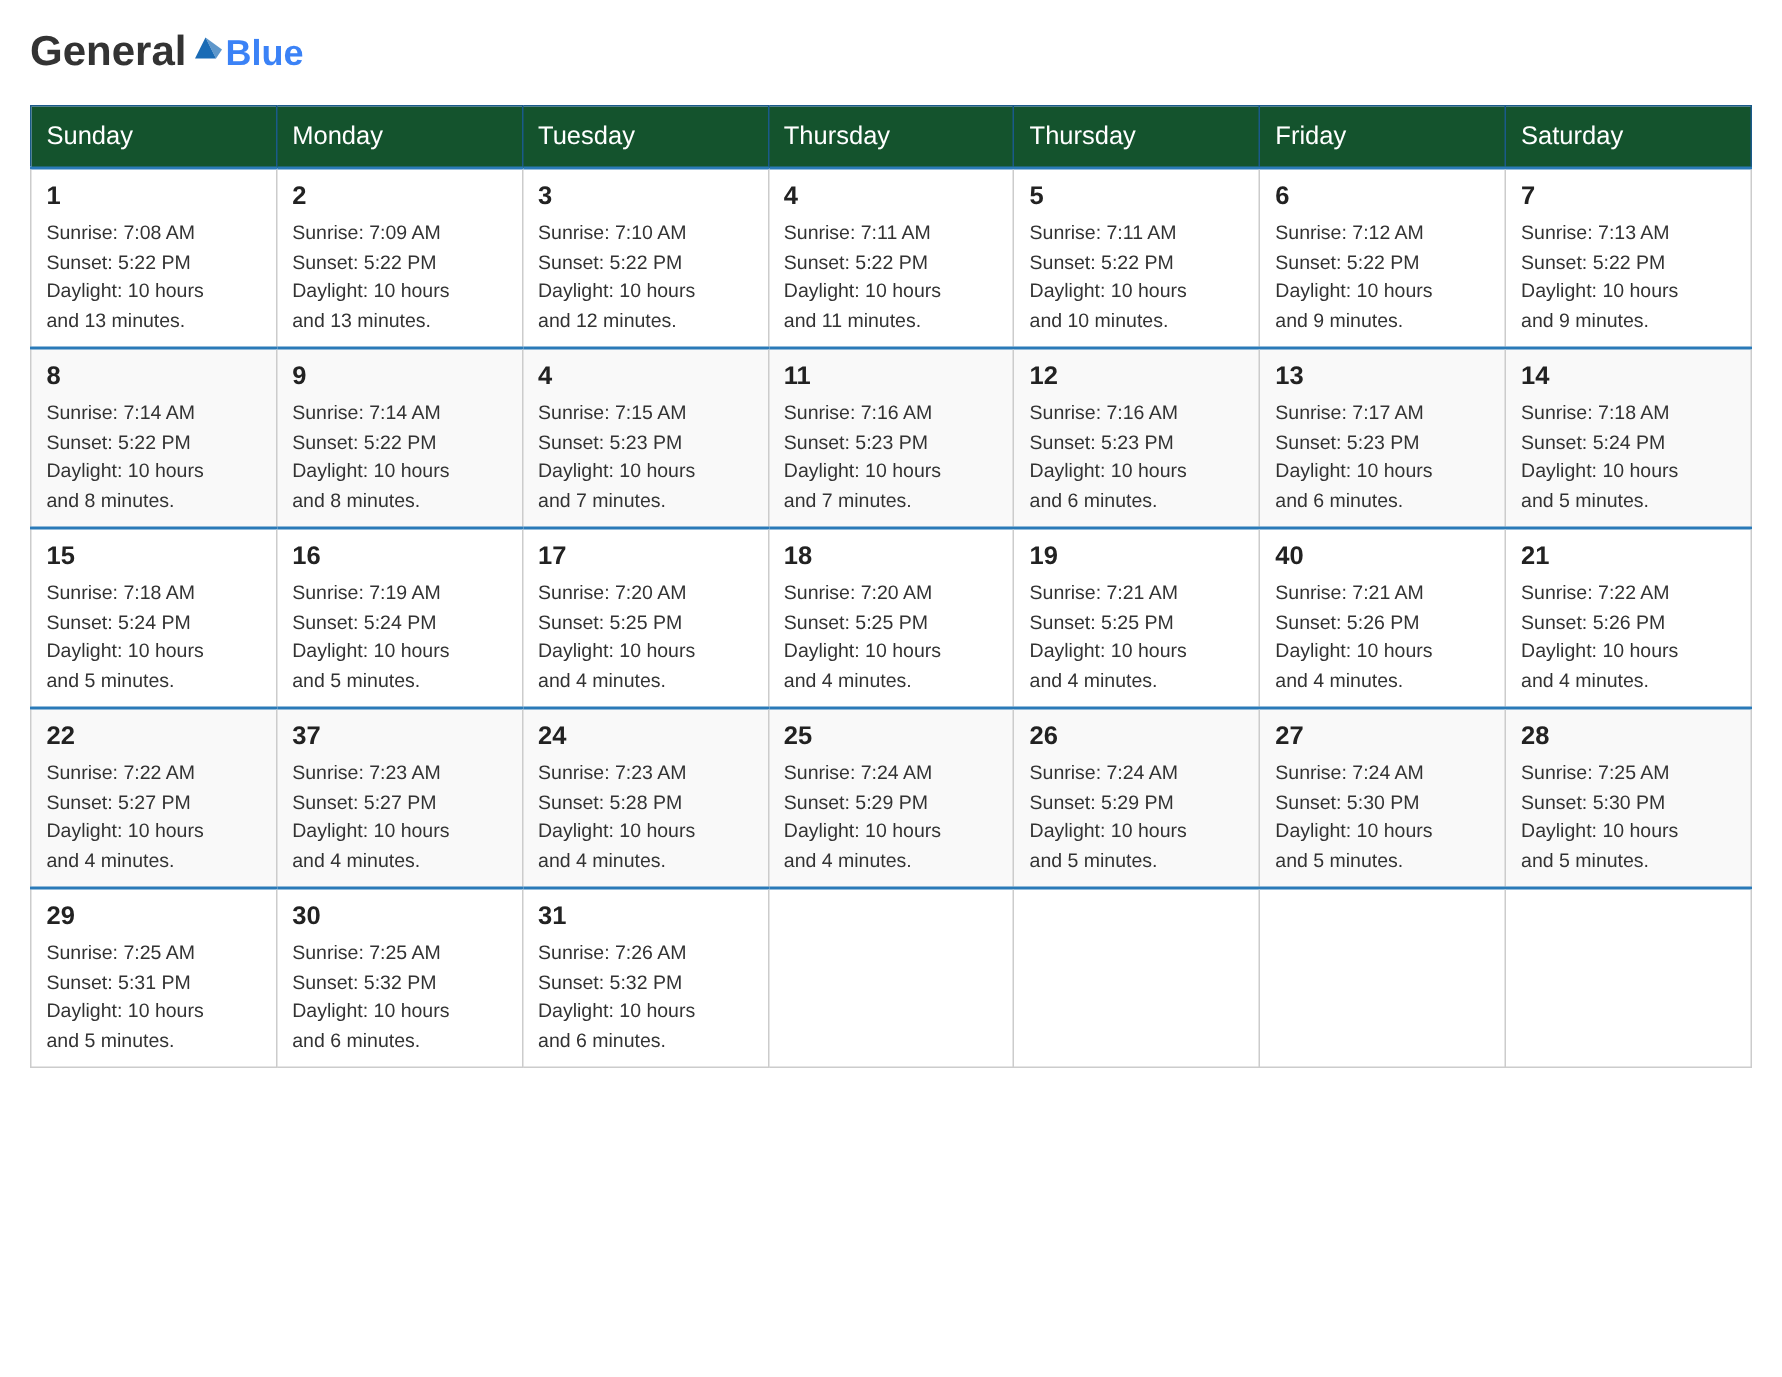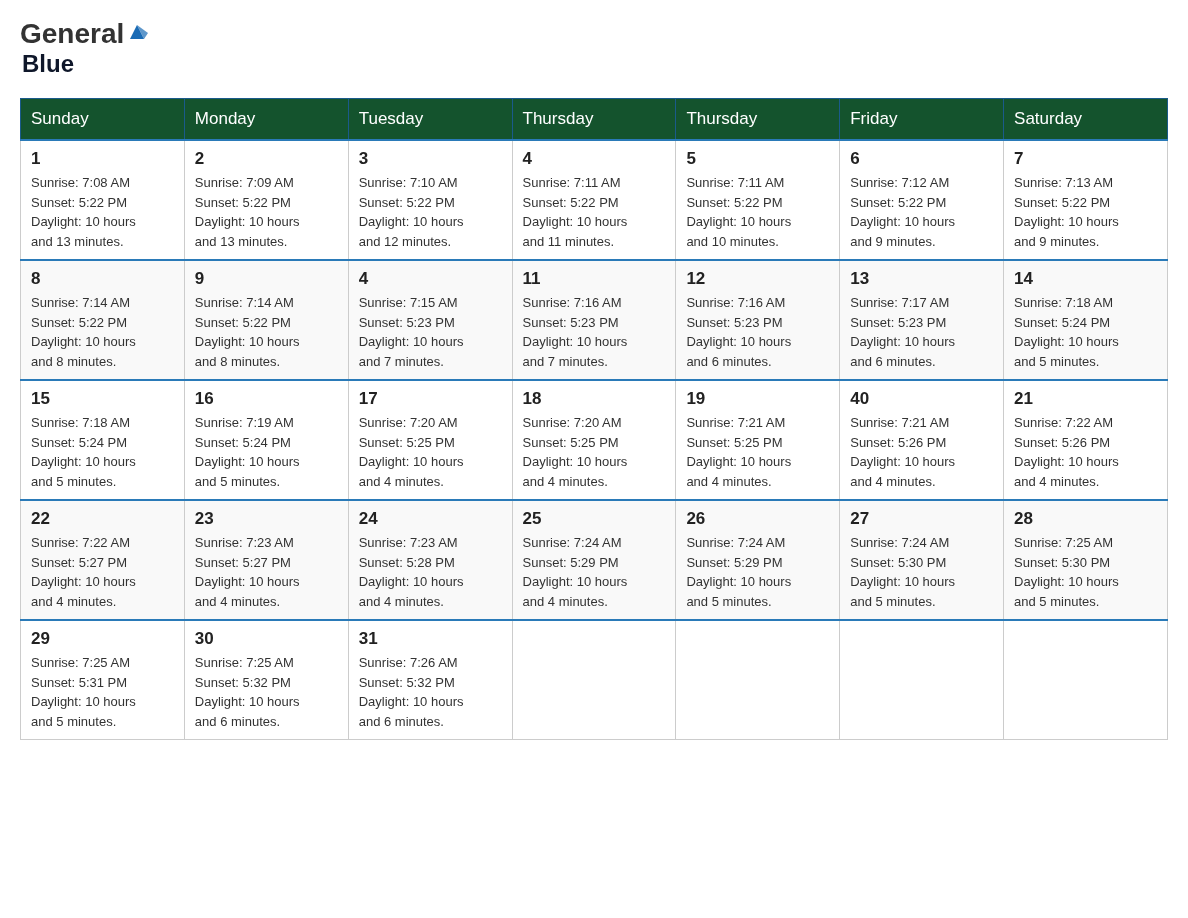--- a/index.html
+++ b/index.html
@@ -11,31 +11,31 @@
       padding: 20px;
     }
     .header {
       display: flex;
       justify-content: space-between;
       align-items: flex-start;
       margin-bottom: 20px;
     }
     .logo {
       display: flex;
-      flex-direction: column;
+      flex-direction: row;
       align-items: flex-start;
     }
     .logo-text {
       font-size: 28px;
       font-weight: bold;
       color: #333;
       line-height: 1;
     }
     .logo-blue {
-      color: #0f172a;
+      color: #3b82f6;
       font-size: 24px;
       font-weight: bold;
       margin-top: 2px;
       margin-left: 2px;
     }
     .title-block {
       text-align: right;
     }
     .month-title {
       font-size: 52px;
@@ -324,21 +324,21 @@
         <td>
         <span class="day-number">22</span>
         <div class="day-info">
           Sunrise: 7:22 AM<br>
           Sunset: 5:27 PM<br>
           Daylight: 10 hours<br>
           and 4 minutes.
         </div>
       </td>
         <td>
-        <span class="day-number">23</span>
+        <span class="day-number">37</span>
         <div class="day-info">
           Sunrise: 7:23 AM<br>
           Sunset: 5:27 PM<br>
           Daylight: 10 hours<br>
           and 4 minutes.
         </div>
       </td>
         <td>
         <span class="day-number">24</span>
         <div class="day-info">

